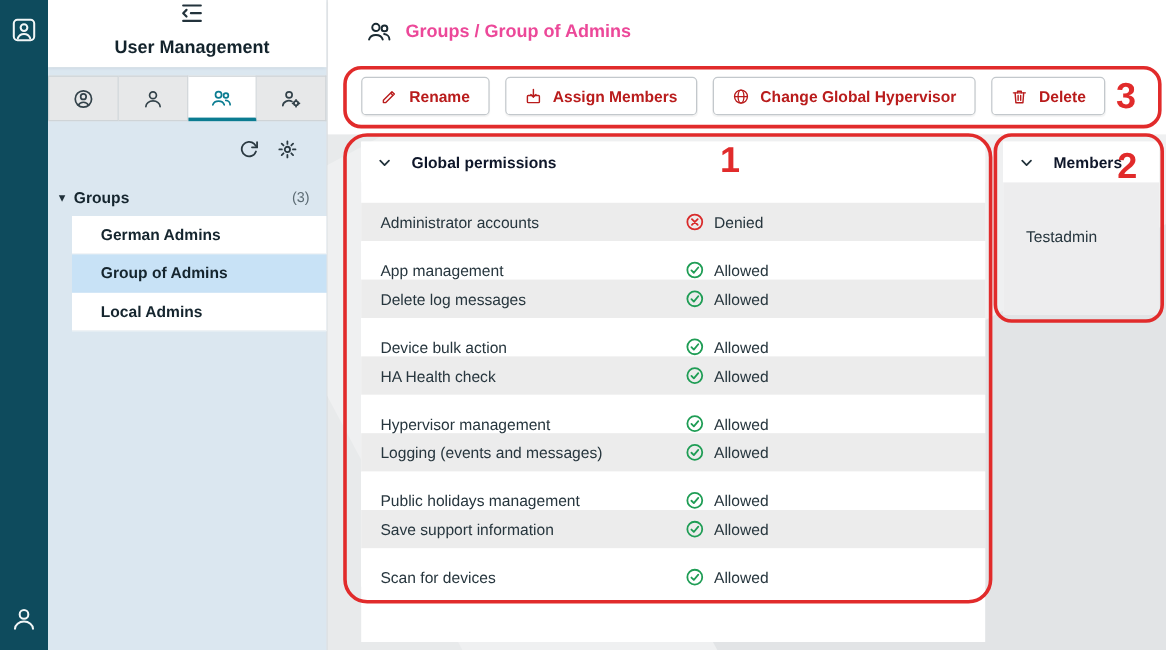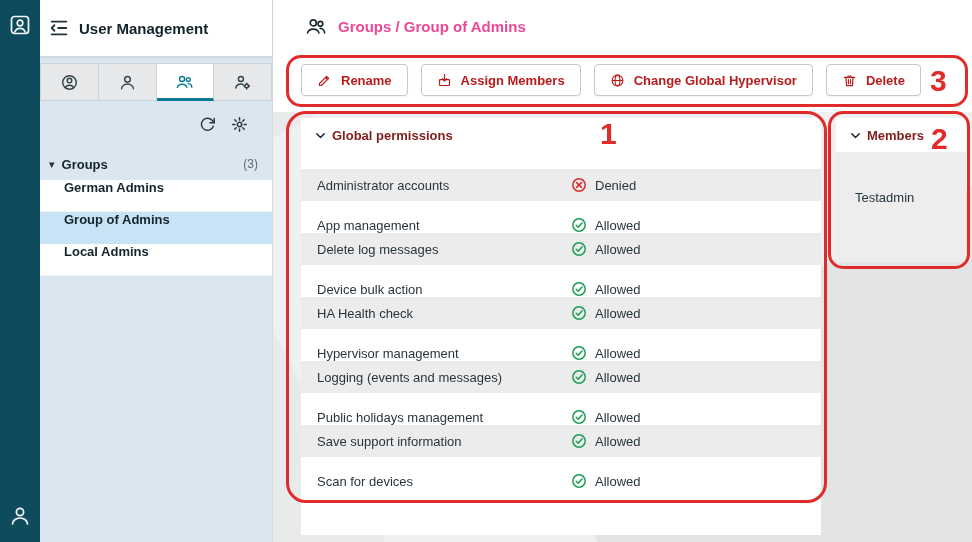--- a/index.html
+++ b/index.html
@@ -23,20 +23,21 @@
 
   
   .sidebar {
     position:absolute; left:40px; top:0; bottom:0; width:232px;
     background:#dbe7f0; z-index:4;
   }
   .sidebar-header {
     height:56px; background:#fff; display:flex; align-items:center;
     padding-left:8px; gap:9px; position:relative; z-index:2;
     box-shadow:0 1px 3px rgba(30,50,60,.14);
+    flex-direction:column;
   }
   .collapse-btn { width:22px; height:22px; color:#23333c; cursor:pointer; }
   .sidebar-title { font-size:15px; font-weight:bold; color:#13232c; }
 
   .tabs { display:flex; margin-top:7px; height:38px; }
   .tab {
     flex:1; display:flex; align-items:center; justify-content:center;
     background:#e7e8e9; border:1px solid #cfd4d7; border-left:none;
     cursor:pointer; color:#33424a;
   }
@@ -54,23 +55,23 @@
   .actions-row .act-icon { width:17px; height:17px; cursor:pointer; }
 
   .tree-root {
     height:32px; display:flex; align-items:center;
     padding:0 14px 0 9px; font-size:13px;
   }
   .caret { font-size:11px; color:#22323b; margin-right:7px; }
   .tree-root-label { font-weight:bold; }
   .tree-count { margin-left:auto; font-size:12px; color:#5d6c74; }
   .tree-item {
-    height:32px; display:flex; padding-left:24px;
+    height:32px; display:flex; align-items:center; padding-left:24px;
     background:#fff; border-bottom:1px solid #eef2f5;
-    font-size:13px; font-weight:bold; color:#15252e; cursor:pointer;
+    font-size:13px; font-weight:bold; color:#15252e; cursor:pointer;margin-left:20px;
   }
   .tree-item.selected { background:#c8e2f6; border-bottom:1px solid #c8e2f6; }
 
   
   .main {
     position:absolute; left:272px; top:0; right:0; bottom:0;
     background:#e8eaeb; border-left:1px solid #d8dcdf; overflow:hidden;
   }
   .deco1, .deco2 { position:absolute; pointer-events:none; }
   .deco1 {
@@ -98,22 +99,22 @@
     font-size:13px; font-weight:bold; color:#b91c1c; cursor:pointer;
     box-shadow:0 1px 1px rgba(0,0,0,.05);
   }
   .btn svg { width:15px; height:15px; }
 
   
   .panel { position:absolute; background:#fff; z-index:2; }
   .perm-panel  { left:28px;  top:118px; width:520px; height:417px; }
   .members-panel { left:563px; top:118px; width:130px; height:144px; }
   .panel-header {
-    height:34px; display:flex; align-items:center; gap:5px; padding-left:13px;
-    font-size:13px; font-weight:bold; color:#7f1d1d; background:#fff; cursor:pointer;
+    height:34px; display:flex; align-items:center; gap:16px; padding-left:13px;
+    font-size:13px; font-weight:bold; color:#0f172a; background:#fff; cursor:pointer;
   }
   .panel-header svg { width:13px; height:13px; color:#22323b; }
   .perm-rows { margin-top:17px; }
   .perm-row {
     height:32px; display:flex; align-items:center; padding:0 16px; font-size:13px;
   }
   .perm-row.shade { background:#ececec; }
   .perm-row.plain { background:#fff;align-items:flex-end; }
   .perm-label { width:254px; color:#27363e; }
   .perm-status { display:flex; align-items:center; gap:8px; color:#27363e; }

